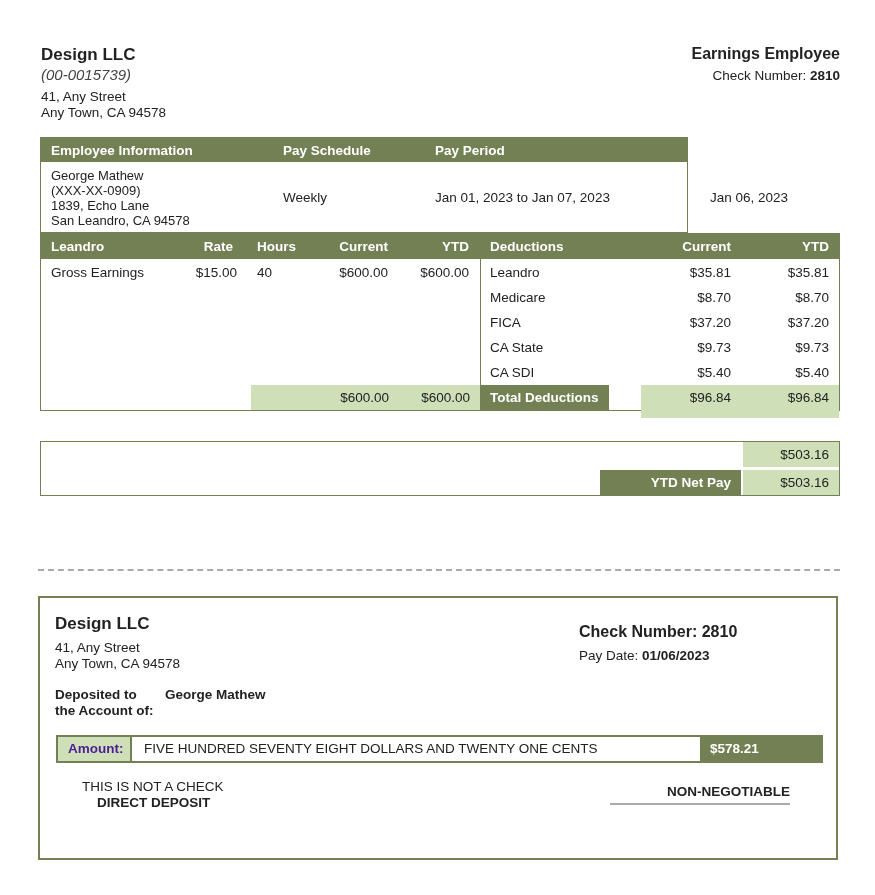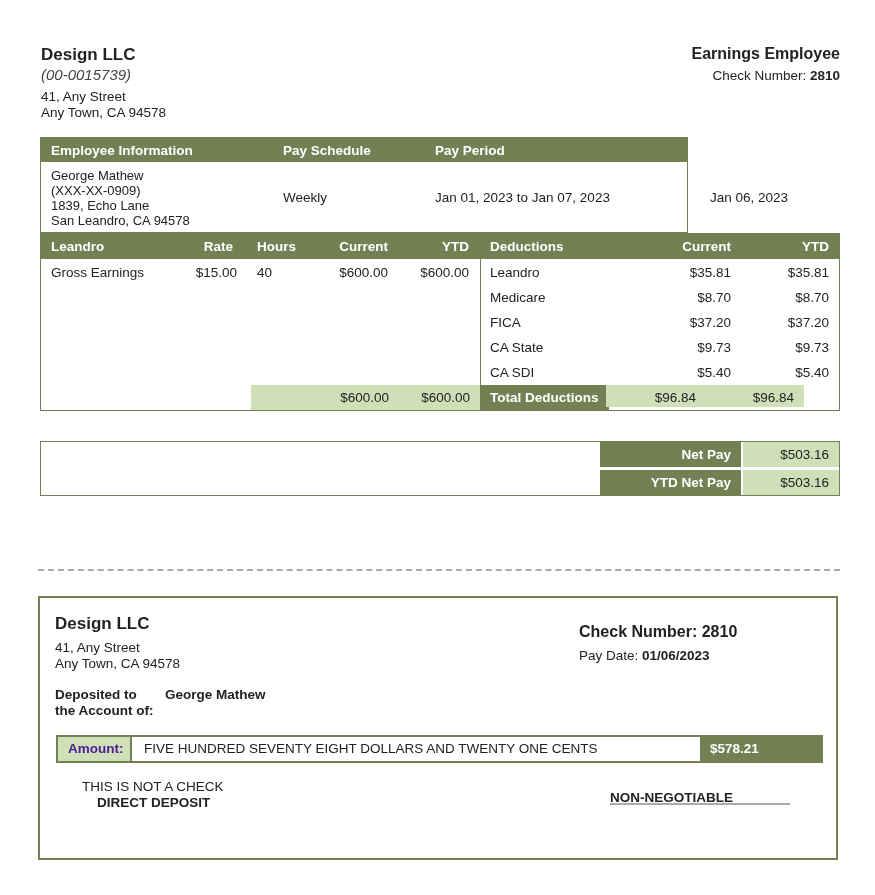--- a/index.html
+++ b/index.html
@@ -118,30 +118,27 @@
   <div class="cell r" style="right:108px;top:131px">$5.40</div>
   <div class="cell r" style="right:10px;top:131px">$5.40</div>
 
   <div class="cell lightgreen" style="left:210px;top:151px;width:229px;height:25px">
     <span class="cell r" style="right:91px;top:5px">$600.00</span>
     <span class="cell r" style="right:10px;top:5px">$600.00</span>
   </div>
   <div class="cell green" style="left:439px;top:151px;width:129px;height:25px">
     <span class="cell" style="left:10px;top:5px">Total Deductions</span>
   </div>
-  <div class="cell lightgreen" style="left:565px;top:151px;width:198px;height:22px">
+  <div class="cell lightgreen" style="left:600px;top:151px;width:198px;height:33px">
     <span class="cell r" style="right:108px;top:5px">$96.84</span>
     <span class="cell r" style="right:10px;top:5px">$96.84</span>
   </div>
 </div>
 
 <div class="abs" id="net-box">
-  <div class="cell green" style="left:559px;top:0;width:141px;height:25px">
-    <span class="cell r" style="right:10px;top:5px">Net Pay</span>
-  </div>
   <div class="cell lightgreen" style="left:702px;top:0;width:96px;height:25px">
     <span class="cell r" style="right:10px;top:5px">$503.16</span>
   </div>
   <div class="cell green" style="left:559px;top:28px;width:141px;height:25px">
     <span class="cell r" style="right:10px;top:5px">YTD Net Pay</span>
   </div>
   <div class="cell lightgreen" style="left:702px;top:28px;width:96px;height:25px">
     <span class="cell r" style="right:10px;top:5px">$503.16</span>
   </div>
 </div>
@@ -175,15 +172,15 @@
     </div>
     <span class="cell" style="left:86px;top:4px">FIVE HUNDRED SEVENTY EIGHT DOLLARS AND TWENTY ONE CENTS</span>
     <div class="cell green" style="left:642px;top:0;width:121px;height:24px">
       <span class="cell" style="left:10px;top:4px">$578.21</span>
     </div>
   </div>
 
   <div class="cell" style="left:42px;top:181px">THIS IS NOT A CHECK</div>
   <div class="cell bold" style="left:57px;top:197px">DIRECT DEPOSIT</div>
 
-  <div class="cell bold" style="left:570px;top:192px;width:180px;text-align:left">NON-NEGOTIABLE</div>
+  <div class="cell bold" style="left:570px;top:186px;width:180px;text-align:right">NON-NEGOTIABLE</div>
   <div class="cell" style="left:570px;top:205px;width:180px;height:2px;background:#aaa"></div>
 </div>
 
 </body></html>

